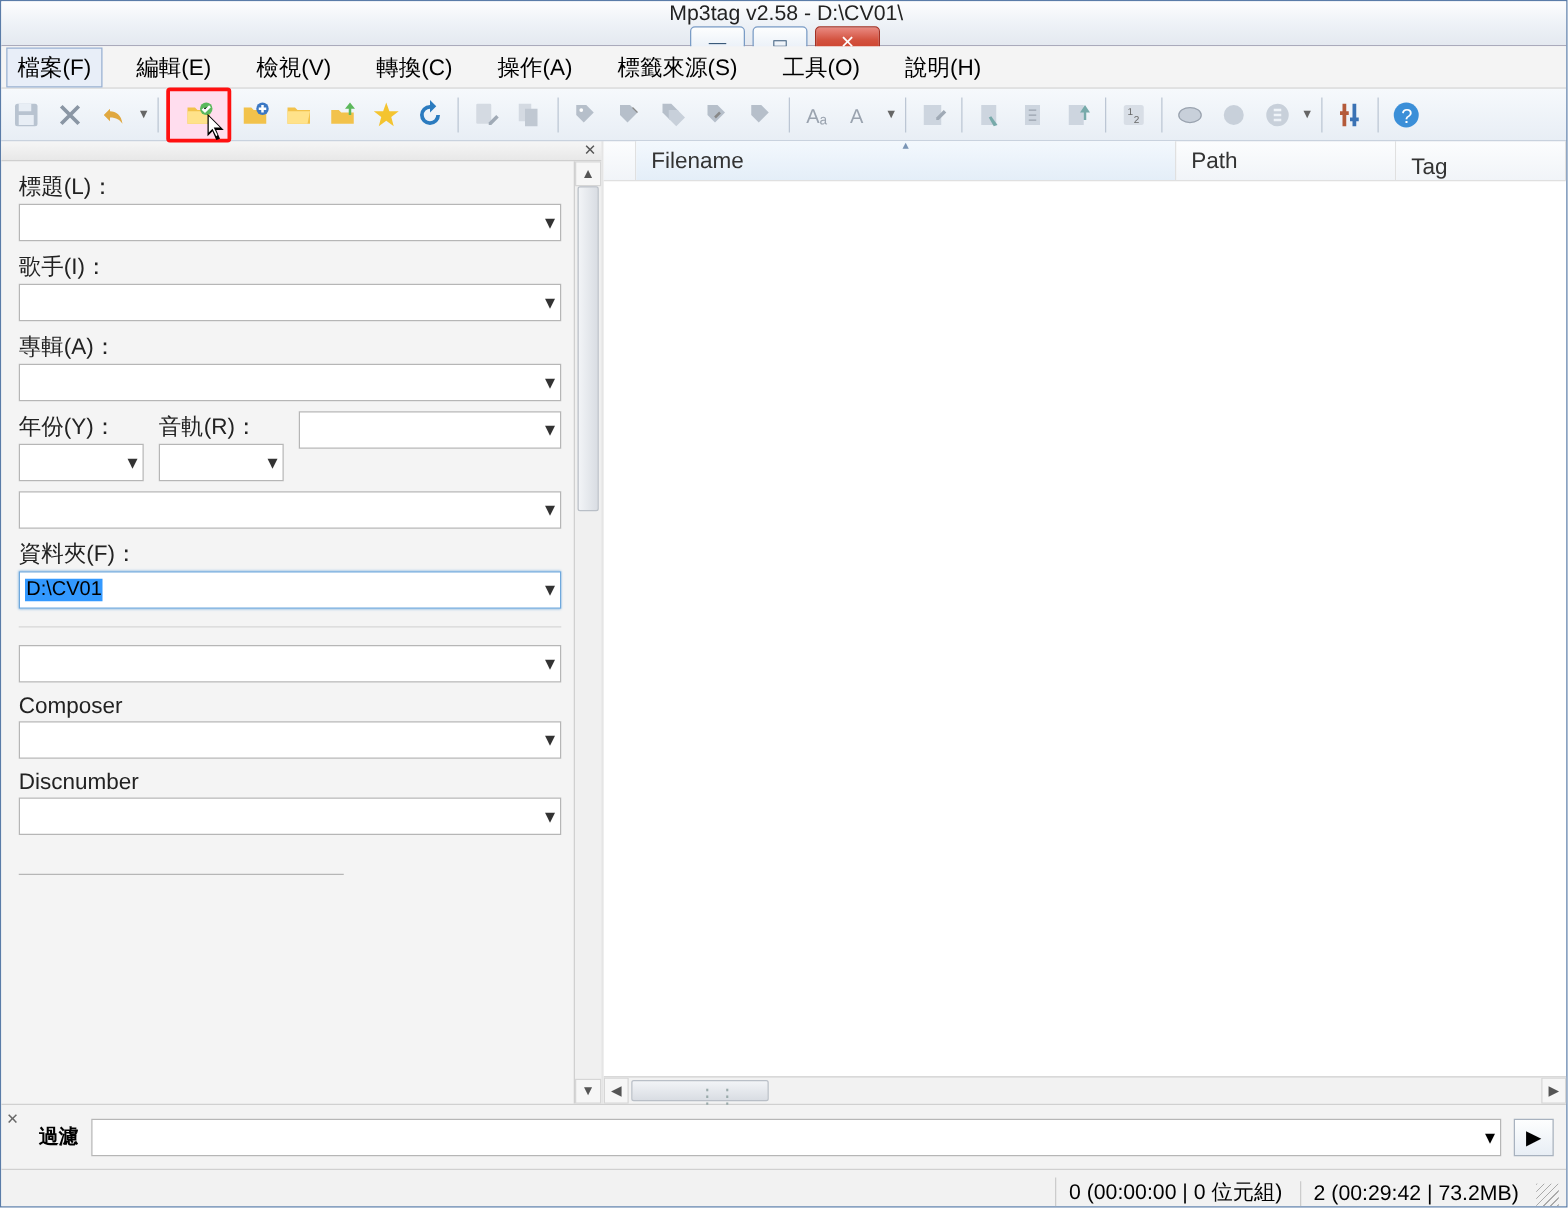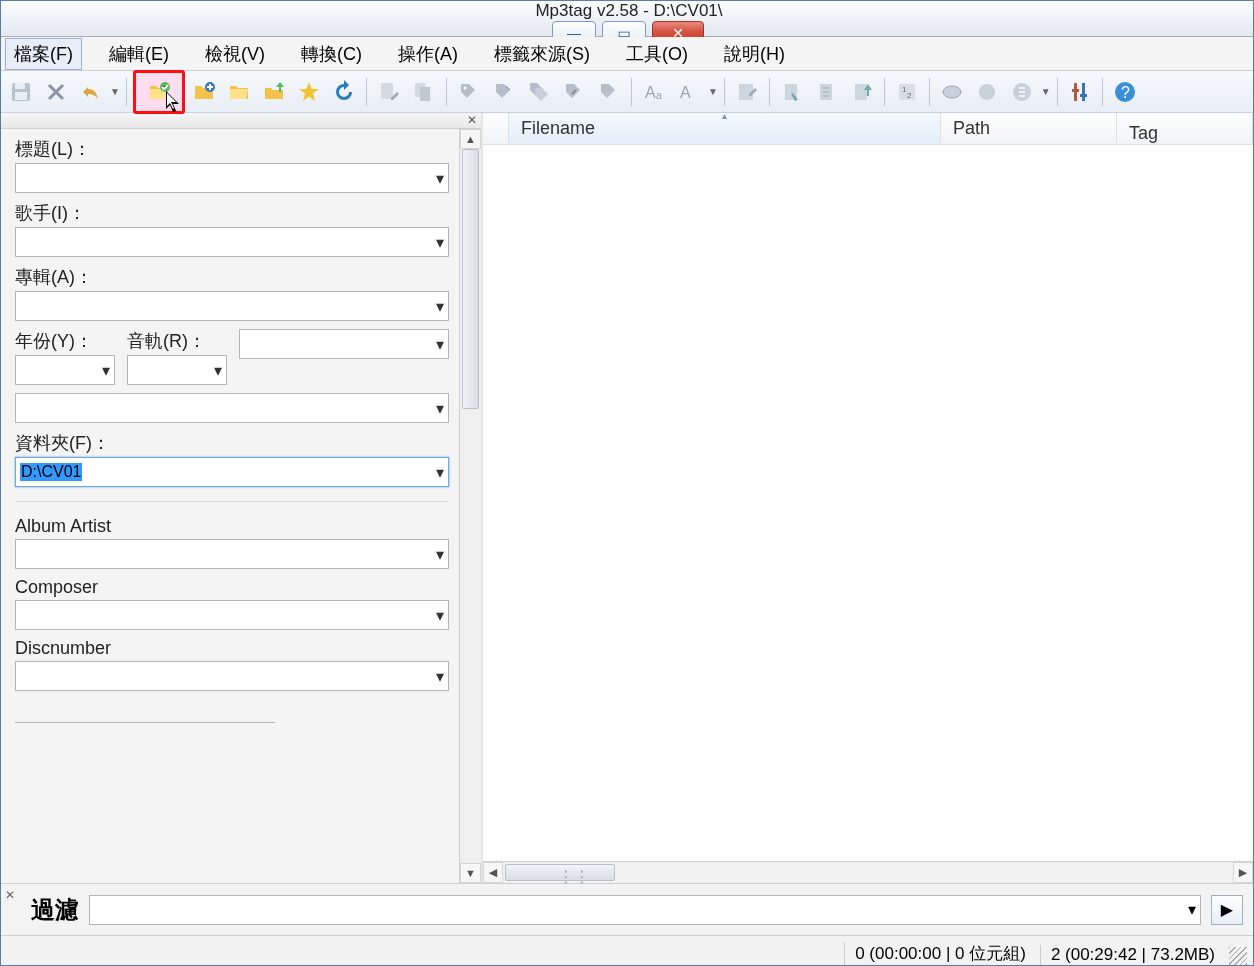--- a/index.html
+++ b/index.html
@@ -225,21 +225,21 @@
   border-top: 1px solid #d0d0d0;
   display: flex;
   align-items: center;
   padding: 0 10px 0 4px;
   gap: 10px;
 }
 .filterbar .close-x {
   width: 16px; font-size: 12px; color: #666;
   align-self: flex-start; margin-top: 4px;
 }
-.filterbar label { font-size: 24px; font-weight: bold; }
+.filterbar label { font-size: 16px; font-weight: bold; }
 .filter-input {
   flex: 1; height: 30px;
   background: #fff; border: 1px solid #b6b6b6;
   display: flex; align-items: center; padding: 0 4px;
 }
 .filter-input .caret { margin-left: auto; }
 .filter-go {
   width: 32px; height: 30px;
   border: 1px solid #a8b2bf;
   background: linear-gradient(#fdfefe,#e8eef5);
@@ -542,21 +542,20 @@
         </div>
         <div>
           <label>資料夾(F)：</label>
           <div class="combo folder-combo">
             <span class="selected-text">D:\CV01</span>
             <span class="caret">▾</span>
           </div>
         </div>
         <div class="hr"></div>
         <div>
-          <label>Album Artist</label>
           <div class="combo">
               <span></span>
               <span class="caret">▾</span>
             </div>
         </div>
         <div>
           <label>Composer</label>
           <div class="combo">
               <span></span>
               <span class="caret">▾</span>

